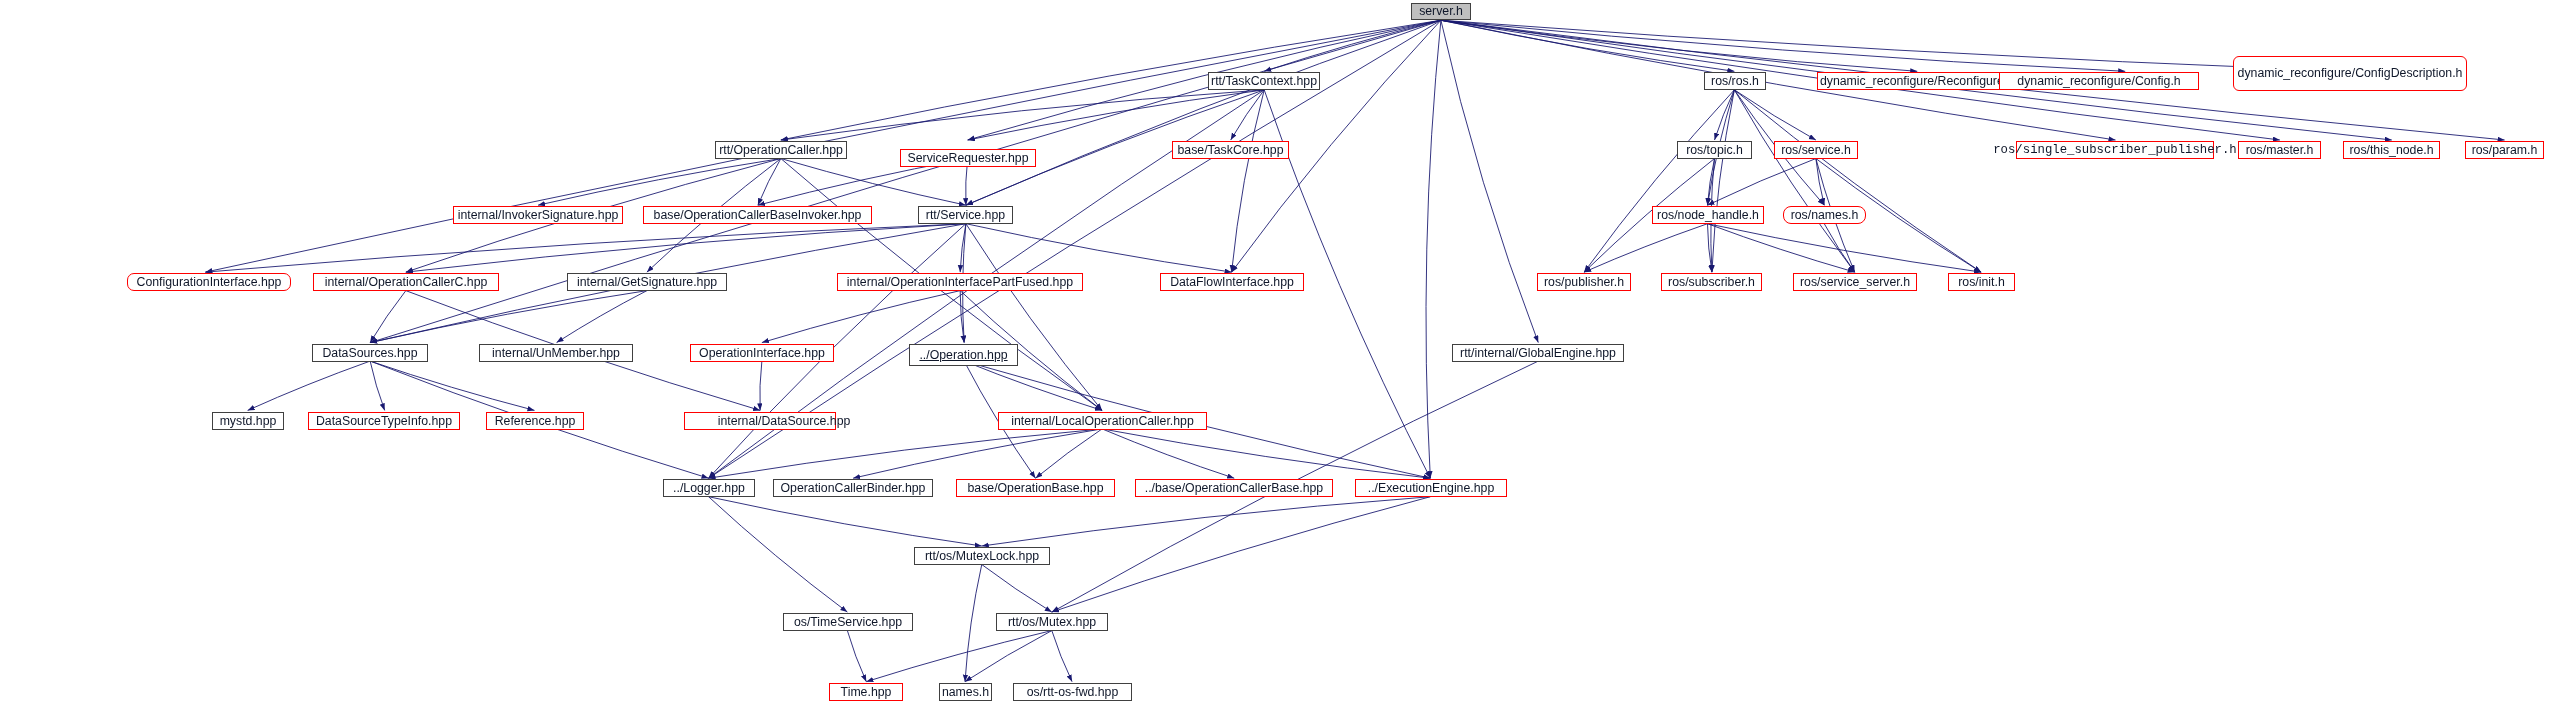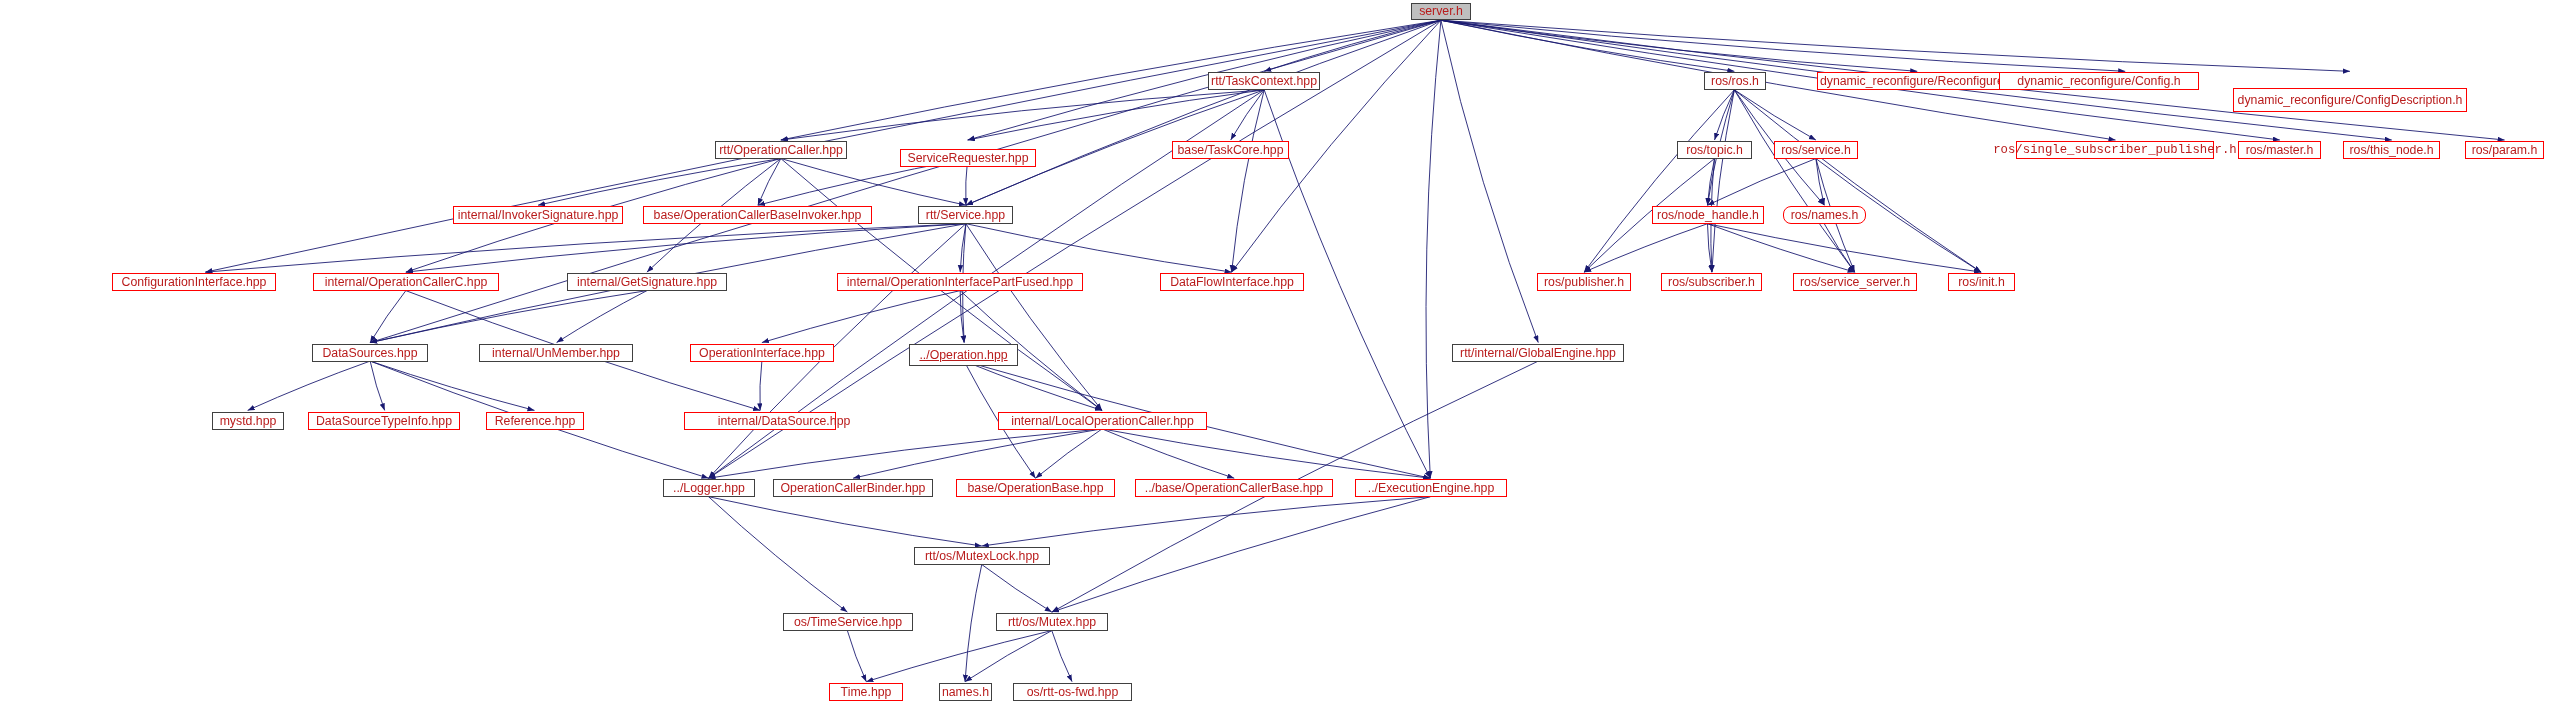--- a/index.html
+++ b/index.html
@@ -26,21 +26,21 @@
     position: absolute;
     box-sizing: border-box;
     display: flex;
     align-items: center;
     justify-content: center;
     background: #ffffff;
     border: 0.9px solid #ff0000;
     white-space: nowrap;
     font-family: "Liberation Sans", sans-serif;
     font-size: 12.3px;
-    color: #b91c1c;
+    color: #0f172a;
     line-height: 1;
     cursor: pointer;
   }
   .node-box.kind-black {
     border: 0.9px solid #404040;
   }
   .node-box.kind-root {
     border: 0.9px solid #404040;
     background: #bfbfbf;
   }
@@ -163,21 +163,21 @@
       </div>
       <div class="node-box kind-black" style="left: 1704px; top: 72px; width: 62px; height: 17.6px;">
         <span class="node-label">ros/ros.h</span>
       </div>
       <div class="node-box" style="left: 1817px; top: 72px; width: 200px; height: 17.6px;">
         <span class="node-label">dynamic_reconfigure/Reconfigure.h</span>
       </div>
       <div class="node-box" style="left: 1999px; top: 72px; width: 200px; height: 17.6px;">
         <span class="node-label">dynamic_reconfigure/Config.h</span>
       </div>
-      <div class="node-box" style="left: 2233px; top: 88px; width: 234px; height: 24px;">
+      <div class="node-box" style="left: 2233px; top: 56px; width: 234px; height: 35px; border-radius: 6px;">
         <span class="node-label">dynamic_reconfigure/ConfigDescription.h</span>
       </div>
       <div class="node-box kind-black" style="left: 715px; top: 141px; width: 132px; height: 17.6px;">
         <span class="node-label">rtt/OperationCaller.hpp</span>
       </div>
       <div class="node-box" style="left: 900px; top: 149px; width: 136px; height: 17.6px;">
         <span class="node-label">ServiceRequester.hpp</span>
       </div>
       <div class="node-box" style="left: 1172px; top: 141px; width: 117px; height: 17.6px;">
         <span class="node-label">base/TaskCore.hpp</span>
@@ -208,21 +208,21 @@
       </div>
       <div class="node-box kind-black" style="left: 918px; top: 206px; width: 95px; height: 17.6px;">
         <span class="node-label">rtt/Service.hpp</span>
       </div>
       <div class="node-box" style="left: 1652px; top: 206px; width: 112px; height: 17.6px;">
         <span class="node-label">ros/node_handle.h</span>
       </div>
       <div class="node-box" style="left: 1783px; top: 206px; width: 83px; height: 17.6px; border-radius: 8px;">
         <span class="node-label">ros/names.h</span>
       </div>
-      <div class="node-box" style="left: 112px; top: 273px; width: 164px; height: 17.6px;">
+      <div class="node-box" style="left: 127px; top: 273px; width: 164px; height: 17.6px; border-radius: 7px;">
         <span class="node-label">ConfigurationInterface.hpp</span>
       </div>
       <div class="node-box" style="left: 313px; top: 273px; width: 186px; height: 17.6px;">
         <span class="node-label">internal/OperationCallerC.hpp</span>
       </div>
       <div class="node-box kind-black" style="left: 567px; top: 273px; width: 160px; height: 17.6px;">
         <span class="node-label">internal/GetSignature.hpp</span>
       </div>
       <div class="node-box" style="left: 837px; top: 273px; width: 246px; height: 17.6px;">
         <span class="node-label">internal/OperationInterfacePartFused.hpp</span>

